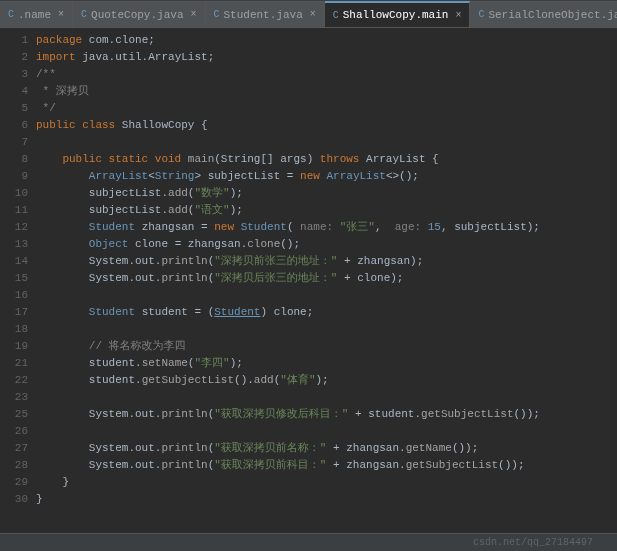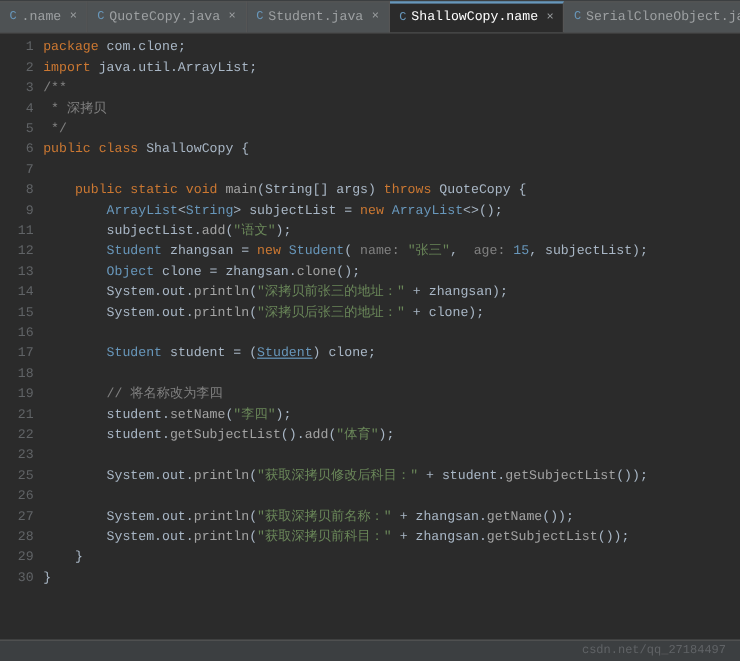--- a/index.html
+++ b/index.html
@@ -91,21 +91,21 @@
     .plain { color: #a9b7c6; }
     .class-name { color: #a9b7c6; }
     .underline { text-decoration: underline; }
 
     
     .bottom-bar {
       background: #3c3f41;
       height: 18px;
       display: flex;
       align-items: center;
-      padding: 0 12px;
+      padding: 0 24px;
       font-size: 10px;
       color: #606366;
       border-top: 1px solid #555;
     }
 
     
     .code-area::-webkit-scrollbar { width: 8px; height: 8px; }
     .code-area::-webkit-scrollbar-track { background: #3c3f41; }
     .code-area::-webkit-scrollbar-thumb { background: #555; }
   </style>
@@ -123,21 +123,21 @@
     <span>QuoteCopy.java</span>
     <span class="close-btn">×</span>
   </div>
   <div class="tab">
     <span class="tab-icon">C</span>
     <span>Student.java</span>
     <span class="close-btn">×</span>
   </div>
   <div class="tab active">
     <span class="tab-icon">C</span>
-    <span>ShallowCopy.name</span>
+    <span>ShallowCopy.main</span>
     <span class="close-btn">×</span>
   </div>
   <div class="tab">
     <span class="tab-icon">C</span>
     <span>SerialCloneObject.java</span>
 
   </div>
 </div>
 
 <div class="code-area" style="height: 505px; overflow-y: auto;">
@@ -172,28 +172,32 @@
     <span class="line-content"><span class="kw">public class </span><span class="class-name">ShallowCopy</span><span class="plain"> {</span></span>
   </div>
 
   <div class="code-line">
     <span class="line-num">7</span>
     <span class="line-content"></span>
   </div>
 
   <div class="code-line">
     <span class="line-num">8</span>
-    <span class="line-content"><span class="plain">    </span><span class="kw">public static void </span><span class="method">main</span><span class="plain">(String[] args) </span><span class="kw">throws</span><span class="plain"> QuoteCopy {</span></span>
+    <span class="line-content"><span class="plain">    </span><span class="kw">public static void </span><span class="method">main</span><span class="plain">(String[] args) </span><span class="kw">throws</span><span class="plain"> ArrayList {</span></span>
   </div>
 
   <div class="code-line">
     <span class="line-num">9</span>
     <span class="line-content"><span class="plain">        </span><span class="type">ArrayList</span><span class="plain">&lt;</span><span class="type">String</span><span class="plain">&gt; subjectList = </span><span class="kw">new </span><span class="type">ArrayList</span><span class="plain">&lt;&gt;();</span></span>
   </div>
 
+  <div class="code-line">
+    <span class="line-num">10</span>
+    <span class="line-content"><span class="plain">        subjectList.</span><span class="method">add</span><span class="plain">(</span><span class="str">"数学"</span><span class="plain">);</span></span>
+  </div>
 
   <div class="code-line">
     <span class="line-num">11</span>
     <span class="line-content"><span class="plain">        subjectList.</span><span class="method">add</span><span class="plain">(</span><span class="str">"语文"</span><span class="plain">);</span></span>
   </div>
 
   <div class="code-line">
     <span class="line-num">12</span>
     <span class="line-content"><span class="plain">        </span><span class="type">Student</span><span class="plain"> zhangsan = </span><span class="kw">new </span><span class="type">Student</span><span class="plain">( </span><span class="comment">name:</span><span class="plain"> </span><span class="str">"张三"</span><span class="plain">,  </span><span class="comment">age:</span><span class="plain"> </span><span class="num">15</span><span class="plain">, subjectList);</span></span>
   </div>

